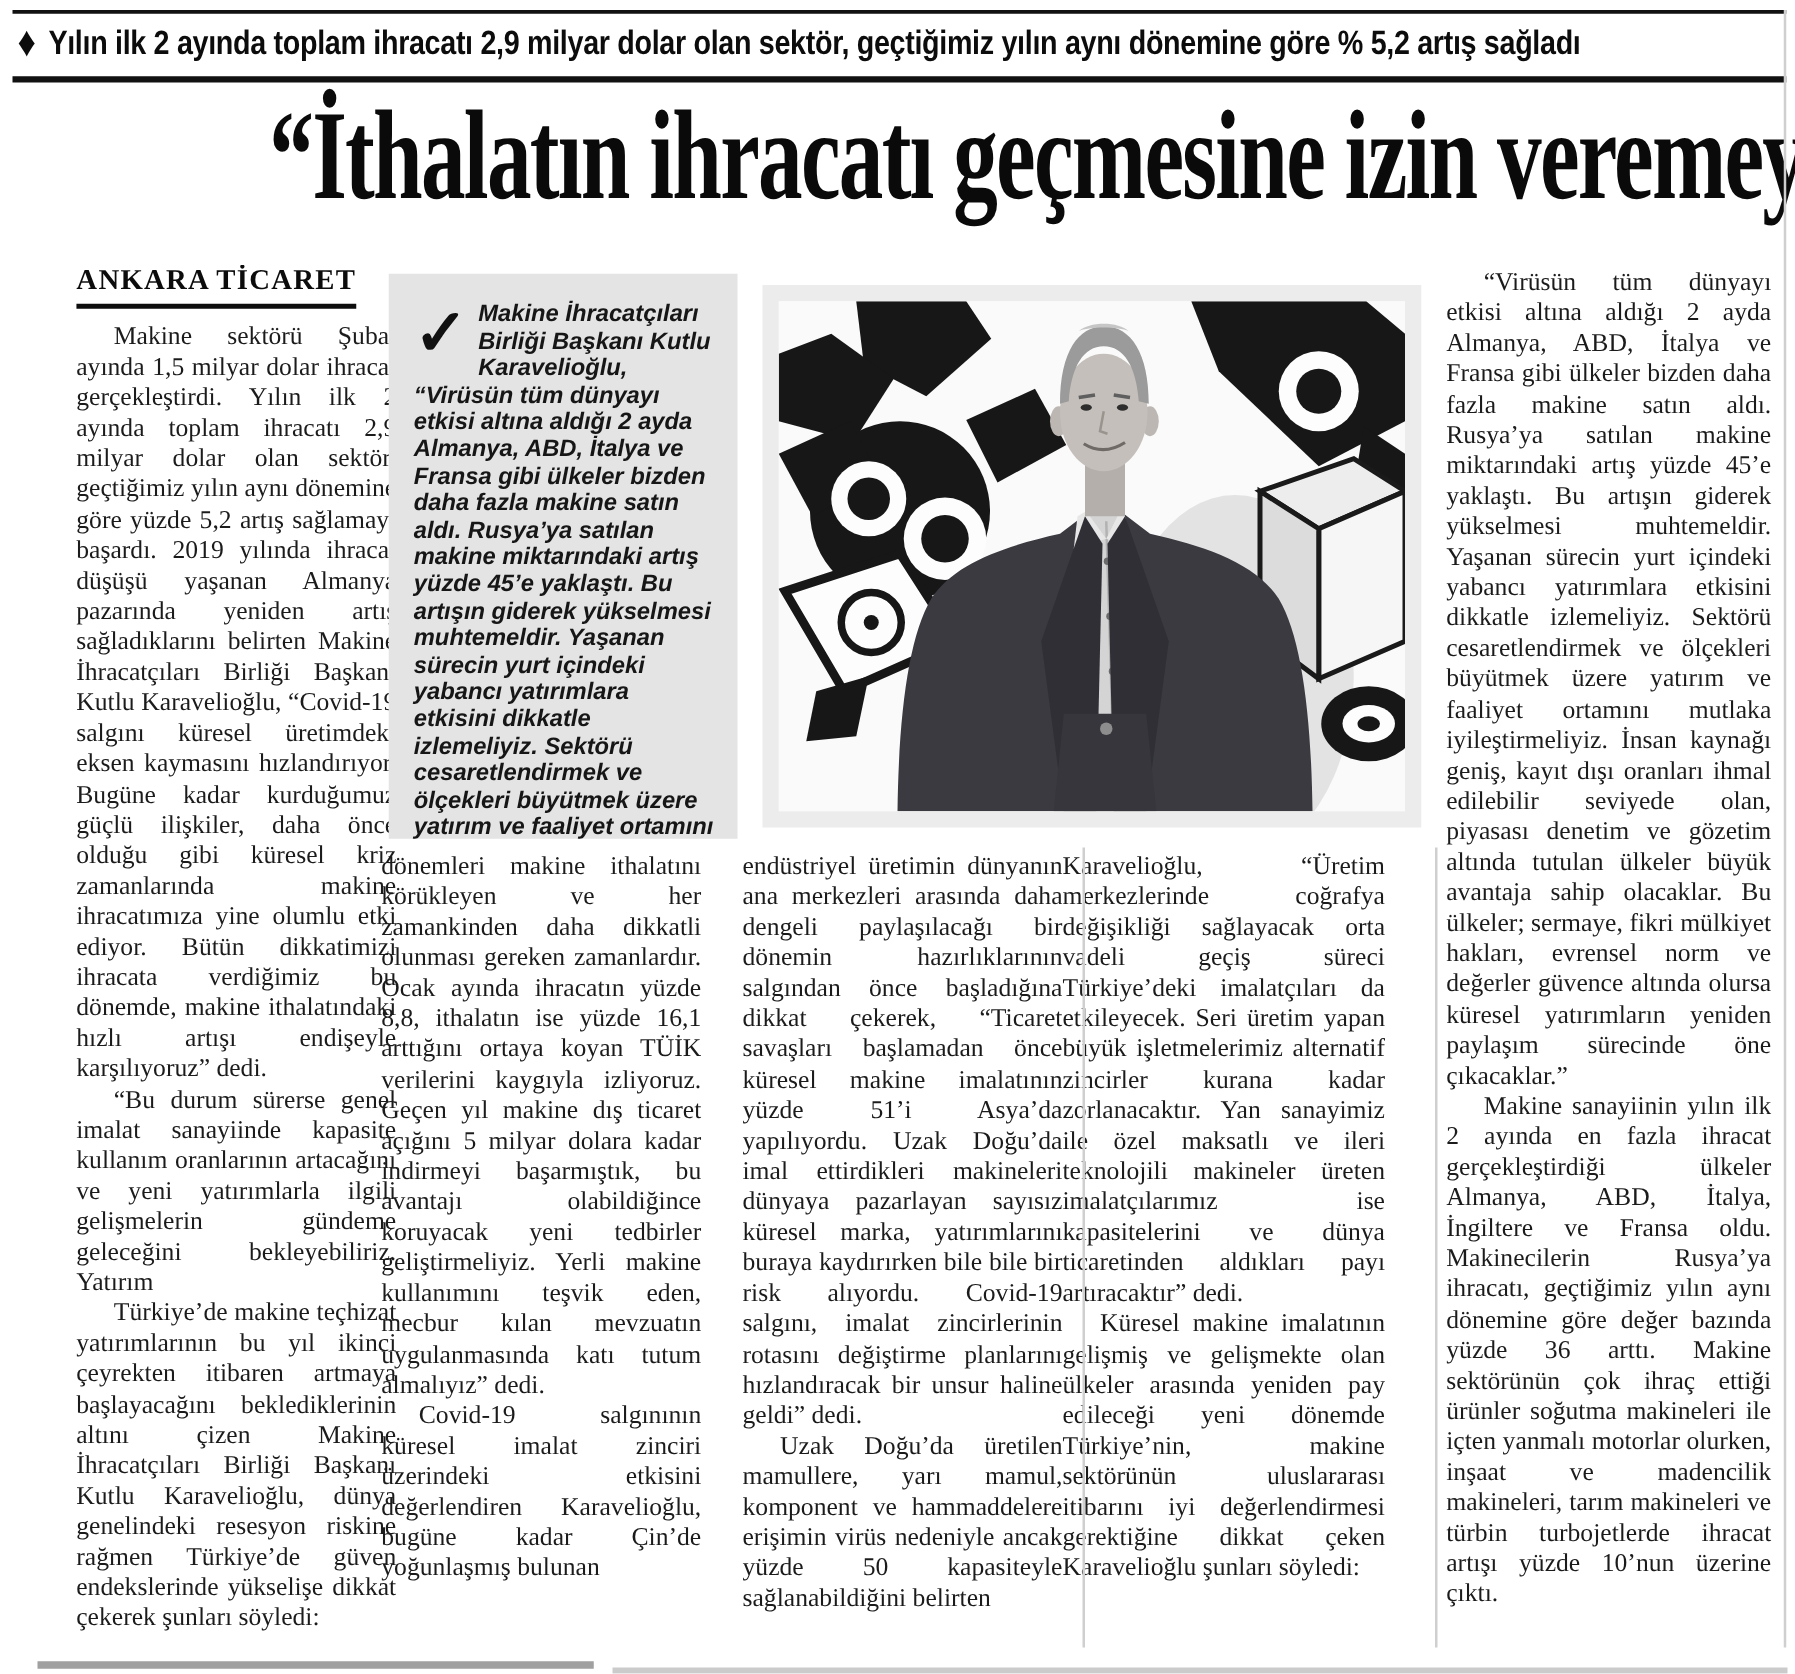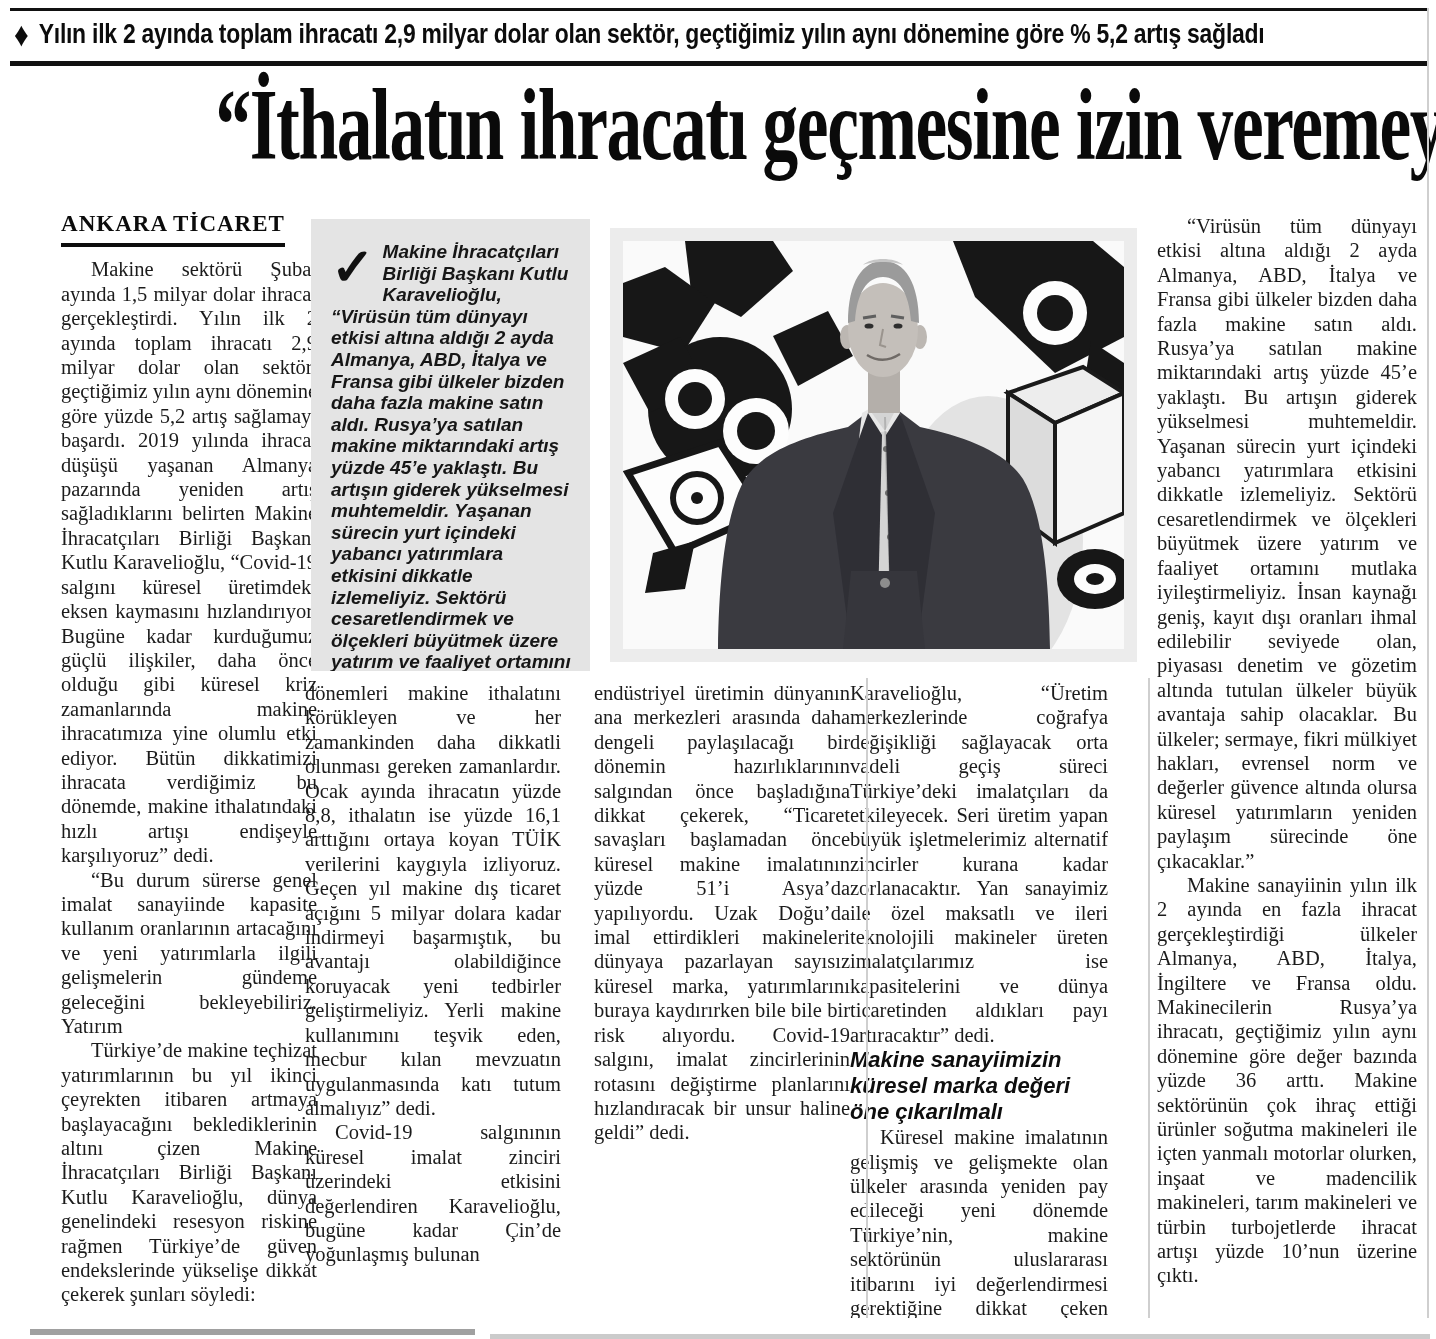--- a/index.html
+++ b/index.html
@@ -146,25 +146,25 @@
     </svg>
   </div>
 
   <div class="col col2">
     <p>dönemleri makine ithalatını körükleyen ve her zamankinden daha dikkatli olunması gereken zamanlardır. Ocak ayında ihracatın yüzde 8,8, ithalatın ise yüzde 16,1 arttığını ortaya koyan TÜİK verilerini kaygıyla izliyoruz. Geçen yıl makine dış ticaret açığını 5 milyar dolara kadar indirmeyi başarmıştık, bu avantajı olabildiğince koruyacak yeni tedbirler geliştirmeliyiz. Yerli makine kullanımını teşvik eden, mecbur kılan mevzuatın uygulanmasında katı tutum almalıyız” dedi.</p>
     <p class="ind">Covid-19 salgınının küresel imalat zinciri üzerindeki etkisini değerlendiren Karavelioğlu, bugüne kadar Çin’de yoğunlaşmış bulunan</p>
   </div>
 
   <div class="col col3">
     <p>endüstriyel üretimin dünyanın ana merkezleri arasında daha dengeli paylaşılacağı bir dönemin hazırlıklarının salgından önce başladığına dikkat çekerek, “Ticaret savaşları başlamadan önce küresel makine imalatının yüzde 51’i Asya’da yapılıyordu. Uzak Doğu’da imal ettirdikleri makineleri dünyaya pazarlayan sayısız küresel marka, yatırımlarını buraya kaydırırken bile bile bir risk alıyordu. Covid-19 salgını, imalat zincirlerinin rotasını değiştirme planlarını hızlandıracak bir unsur haline geldi” dedi.</p>
+    <p class="ind">Uzak Doğu’da üretilen mamullere, yarı mamul, komponent ve hammaddelere erişimin virüs nedeniyle ancak yüzde 50 kapasiteyle sağlanabildiğini belirten</p>
   </div>
 
   <div class="col col4">
     <p>Karavelioğlu, “Üretim merkezlerinde coğrafya değişikliği sağlayacak orta vadeli geçiş süreci Türkiye’deki imalatçıları da etkileyecek. Seri üretim yapan büyük işletmelerimiz alternatif zincirler kurana kadar zorlanacaktır. Yan sanayimiz ile özel maksatlı ve ileri teknolojili makineler üreten imalatçılarımız ise kapasitelerini ve dünya ticaretinden aldıkları payı artıracaktır” dedi.</p>
-    <p class="subhead">Makine sanayiimizin küresel marka değeri öne çıkarılmalı</p>
     <p class="ind">Küresel makine imalatının gelişmiş ve gelişmekte olan ülkeler arasında yeniden pay edileceği yeni dönemde Türkiye’nin, makine sektörünün uluslararası itibarını iyi değerlendirmesi gerektiğine dikkat çeken Karavelioğlu şunları söyledi:</p>
   </div>
 
   <div class="col col5">
     <p class="ind">“Virüsün tüm dünyayı etkisi altına aldığı 2 ayda Almanya, ABD, İtalya ve Fransa gibi ülkeler bizden daha fazla makine satın aldı. Rusya’ya satılan makine miktarındaki artış yüzde 45’e yaklaştı. Bu artışın giderek yükselmesi muhtemeldir. Yaşanan sürecin yurt içindeki yabancı yatırımlara etkisini dikkatle izlemeliyiz. Sektörü cesaretlendirmek ve ölçekleri büyütmek üzere yatırım ve faaliyet ortamını mutlaka iyileştirmeliyiz. İnsan kaynağı geniş, kayıt dışı oranları ihmal edilebilir seviyede olan, piyasası denetim ve gözetim altında tutulan ülkeler büyük avantaja sahip olacaklar. Bu ülkeler; sermaye, fikri mülkiyet hakları, evrensel norm ve değerler güvence altında olursa küresel yatırımların yeniden paylaşım sürecinde öne çıkacaklar.”</p>
     <p class="ind">Makine sanayiinin yılın ilk 2 ayında en fazla ihracat gerçekleştirdiği ülkeler Almanya, ABD, İtalya, İngiltere ve Fransa oldu. Makinecilerin Rusya’ya ihracatı, geçtiğimiz yılın aynı dönemine göre değer bazında yüzde 36 arttı. Makine sektörünün çok ihraç ettiği ürünler soğutma makineleri ile içten yanmalı motorlar olurken, inşaat ve madencilik makineleri, tarım makineleri ve türbin turbojetlerde ihracat artışı yüzde 10’nun üzerine çıktı.</p>
   </div>
 
   <div class="vline v-col34"></div>
   <div class="vline v-col45"></div>

